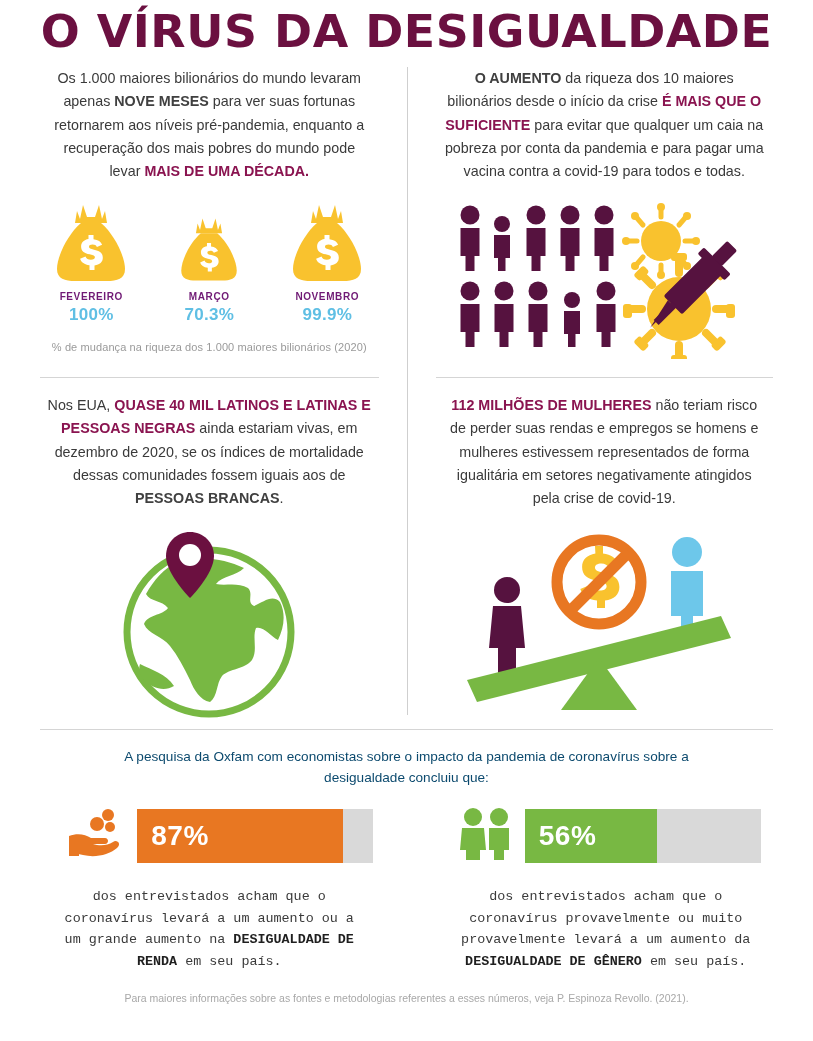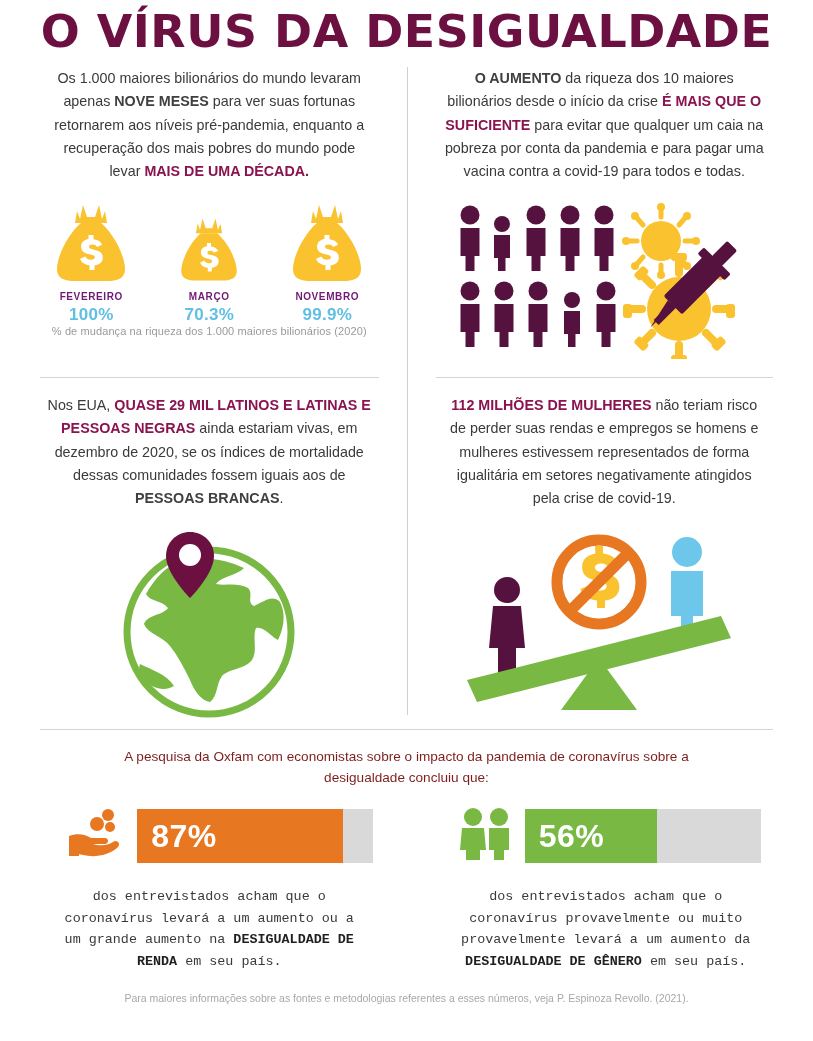--- a/index.html
+++ b/index.html
@@ -53,44 +53,44 @@
   .bag-item{text-align:center;width:92px;}
   .bag-svg{display:block;margin:0 auto;}
   .bag-month{
     font-size:10px;font-weight:bold;letter-spacing:0.6px;
     color:#701a75;margin-top:6px;
   }
   .bag-pct{
     font-size:17px;font-weight:bold;color:#5FBFE4;margin-top:3px;letter-spacing:0.3px;
   }
   .bags-caption{
-    text-align:center;font-size:11px;color:#9a9a9a;letter-spacing:0.1px;
+    text-align:center;font-size:11px;color:#9a9a9a;margin-top:16px;letter-spacing:0.1px;
   }
 
   
   .iconbox{display:flex;justify-content:center;align-items:center;}
 
   
   .survey-intro{
-    text-align:center;font-size:13.6px;line-height:1.55;color:#7f1d1d;
+    text-align:center;font-size:13.6px;line-height:1.55;color:#0c4a6e;
     margin:16px auto 16px auto;width:640px;
   }
   .bars{display:flex;margin-top:20px;}
   .barcol{width:50%;box-sizing:border-box;display:flex;align-items:center;justify-content:center;}
   .barcol.left{padding-left:34px;}
   .bar-icon{flex:0 0 auto;margin-right:12px;}
   .track{
     position:relative;height:54px;width:236px;background:#d9d9d9;overflow:hidden;
   }
   .fill{position:absolute;left:0;top:0;height:100%;}
   .fill.orange{background:#E87722;}
   .fill.green{background:#78B843;}
   .bar-label{
     position:absolute;left:14px;top:50%;transform:translateY(-50%);
-    color:#fff;font-weight:bold;font-size:32px;letter-spacing:0.5px;
+    color:#fff;font-weight:bold;font-size:28px;letter-spacing:0.5px;
   }
   .captions{display:flex;margin-top:22px;font-family:Liberation Mono, monospace;}
   .capcol{width:50%;box-sizing:border-box;text-align:center;font-size:13.4px;line-height:1.6;color:#3a3a3a;}
   .capcol.left{padding:0 44px 0 56px;}
   .capcol.right{padding:0 52px 0 44px;}
 
   .footer{
     text-align:center;font-size:10.5px;line-height:1.6;color:#a8a8a8;margin-top:18px;
     padding:0 50px;
   }
@@ -251,21 +251,21 @@
             </g>
           </g>
         </svg>
       </div>
     </div>
   </div>
 
   <div class="grid row2">
     <div class="col left">
       <div class="hr hr-row2"></div>
-      <div class="blurb"><span>Nos EUA, </span><span class="hl-purple">QUASE 29 MIL LATINOS E LATINAS E PESSOAS NEGRAS</span><span> ainda estariam vivas, em dezembro de 2020, se os índices de mortalidade dessas comunidades fossem iguais aos de </span><span class="hl-blue">PESSOAS BRANCAS</span><span>.</span></div>
+      <div class="blurb"><span>Nos EUA, </span><span class="hl-purple">QUASE 40 MIL LATINOS E LATINAS E PESSOAS NEGRAS</span><span> ainda estariam vivas, em dezembro de 2020, se os índices de mortalidade dessas comunidades fossem iguais aos de </span><span class="hl-blue">PESSOAS BRANCAS</span><span>.</span></div>
 
       <div class="iconbox" style="margin-top:22px;">
         <svg width="210" height="190" viewBox="0 0 210 190">
           <circle cx="105" cy="100" r="82" fill="none" stroke="#78B843" stroke-width="7"></circle>
           <path fill="#78B843" d="M74 30 C96 24 120 26 140 36 C132 44 118 44 112 52 C122 54 134 50 144 56 C150 62 142 70 150 74 C160 70 168 62 176 70 C182 82 180 96 174 108 C166 104 160 94 152 96 C148 106 154 118 148 128 C140 138 126 136 118 144 C112 152 114 164 106 170 C96 168 90 158 86 148 C80 136 74 124 66 114 C58 104 44 102 40 92 C44 82 58 84 64 76 C58 68 46 70 42 62 C50 48 60 36 74 30 Z"></path>
           <path fill="#78B843" d="M36 132 C48 138 62 142 70 154 C60 160 48 156 40 148 C36 144 34 138 36 132 Z"></path>
           <g>
             <path fill="#6B1040" d="M62 24 C62 10 73 0 86 0 C99 0 110 10 110 24 C110 42 86 66 86 66 C86 66 62 42 62 24 Z"></path>
             <circle cx="86" cy="23" r="11" fill="#ffffff"></circle>
           </g>

